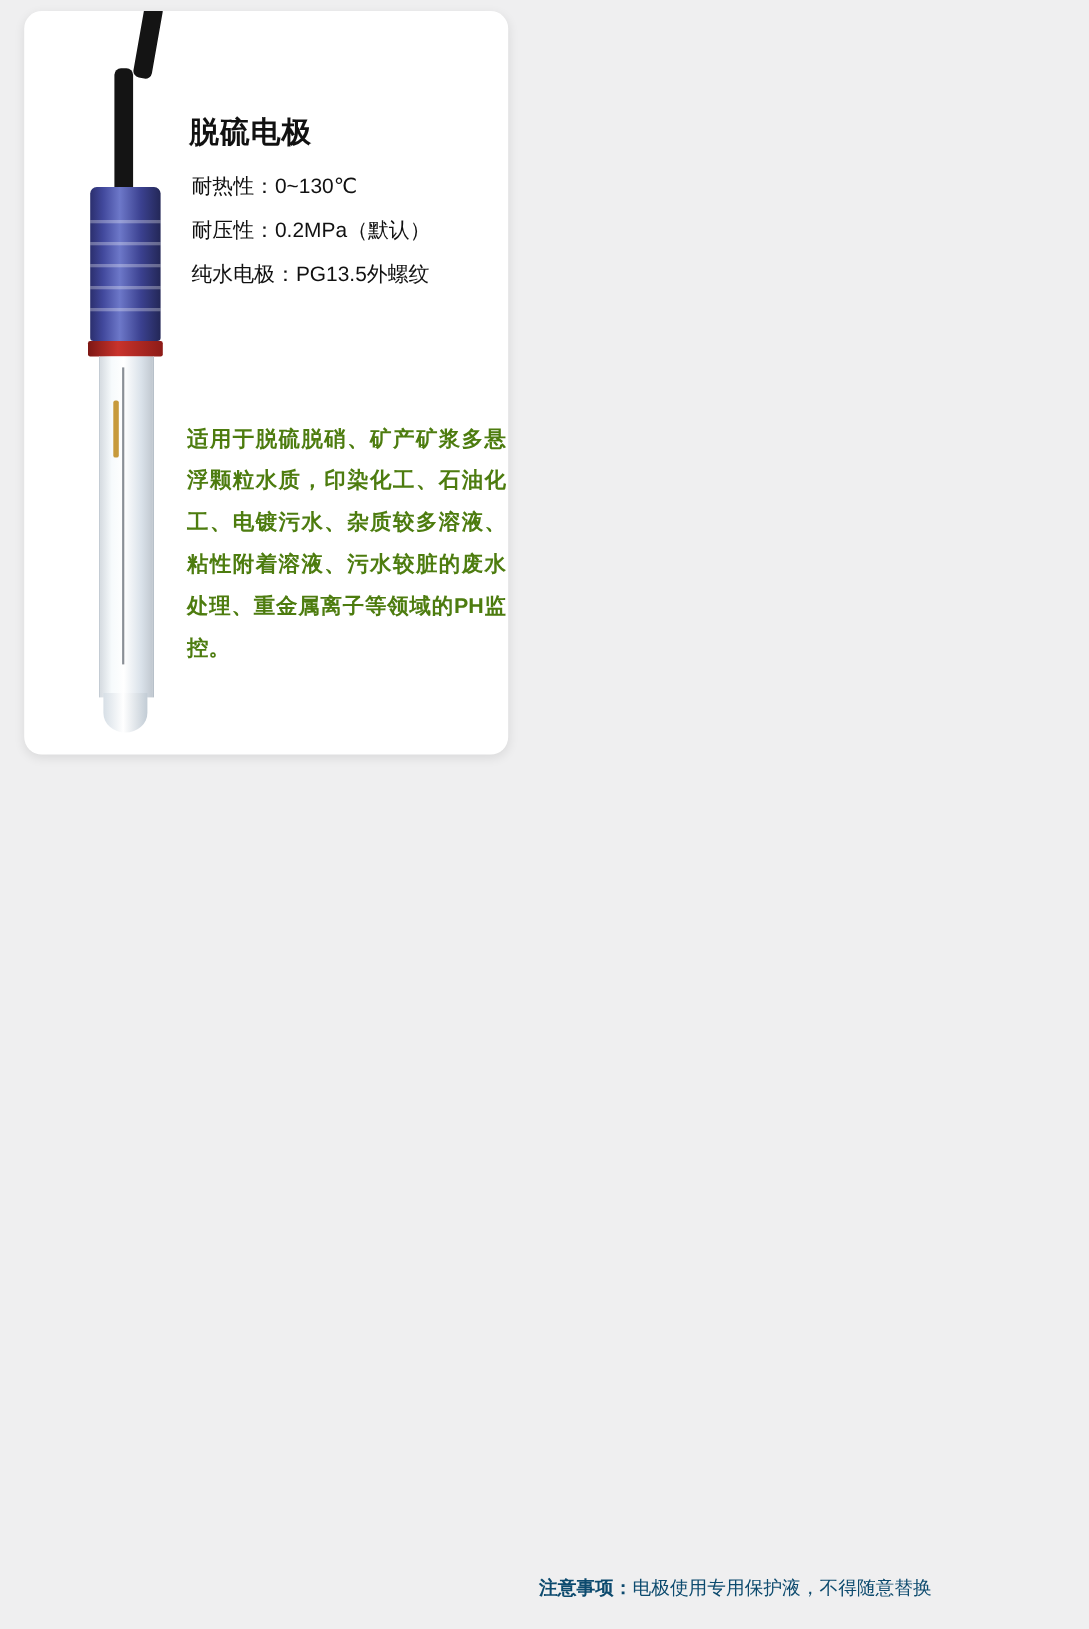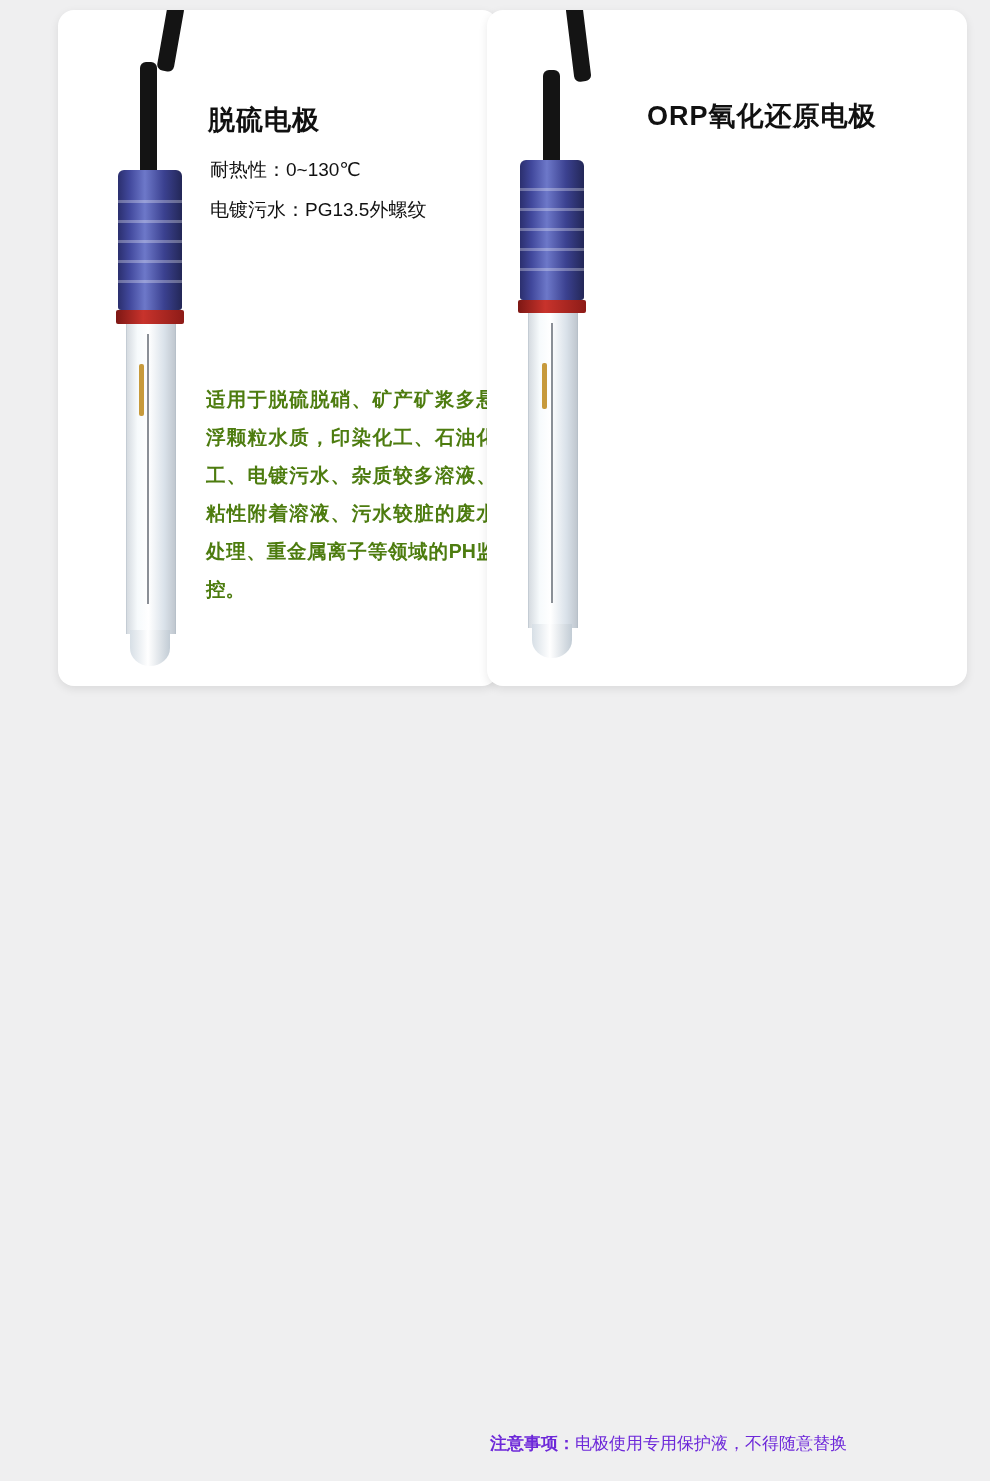--- a/index.html
+++ b/index.html
@@ -19,21 +19,21 @@
     width: 990px;
     height: 1481px;
   }
   .card {
     position: absolute;
     background: #ffffff;
     border-radius: 16px;
     box-shadow: 0 3px 10px rgba(0,0,0,0.09);
     overflow: hidden;
   }
-  .card-1 { left: 22px;  top: 10px;  width: 440px; height: 676px; margin-left: 36px; }
+  .card-1 { left: 22px;  top: 10px;  width: 440px; height: 676px; }
   .card-2 { left: 487px; top: 10px;  width: 480px; height: 676px; }
   .card-3 { left: 22px;  top: 755px; width: 440px; height: 648px; }
   .card-4 { left: 487px; top: 722px; width: 480px; height: 682px; }
 
   .card-title {
     position: absolute;
     font-size: 27px;
     font-weight: bold;
     letter-spacing: 1px;
     color: #111;
@@ -65,21 +65,21 @@
 
   .s1 { left: 152px; top: 140px; }
   .d1 { left: 148px; top: 370px; width: 290px; }
 
   .note {
     position: absolute;
     left: 490px;
     top: 1432px;
     font-size: 17px;
     font-weight: bold;
-    color: #6d28d9;
+    color: #0c4a6e;
     white-space: nowrap;
   }
   .note .note-body { font-weight: normal; }
 
   
   .probe {
     position: absolute;
   }
   .cable {
     position: absolute;
@@ -161,46 +161,26 @@
       <div class="ring-red" style="left:58px; top:300px; width:68px; height:14px;"></div>
       <div class="glass" style="left:68px; top:314px; width:48px; height:310px;">
         <div class="inner-wire" style="left:20px; top:10px; height:270px;"></div>
         <div class="inner-amber" style="left:12px; top:40px; height:52px;"></div>
       </div>
       <div class="glass-tip" style="left:72px; top:620px; width:40px; height:36px;"></div>
     </div>
     <div class="card-title t1">脱硫电极</div>
     <div class="spec-block s1">
       <div class="spec-line">耐热性：0~130℃</div>
-      <div class="spec-line">电镀污水：PG13.5外螺纹</div>
+      <div class="spec-line">耐压性：0.2MPa（默认）</div>
+      <div class="spec-line">纯水电极：PG13.5外螺纹</div>
     </div>
     <div class="desc-block d1">适用于脱硫脱硝、矿产矿浆多悬浮颗粒水质，印染化工、石油化工、电镀污水、杂质较多溶液、粘性附着溶液、污水较脏的废水处理、重金属离子等领域的PH监控。</div>
   </div>
 
-  <div class="card card-2">
-    <div class="probe">
-      <div class="cable" style="left:78px; top:-8px; width:17px; height:80px; transform:rotate(-7deg); transform-origin:top center;"></div>
-      <div class="cable" style="left:56px; top:60px; width:17px; height:115px;"></div>
-      <div class="cap" style="left:33px; top:150px; width:64px; height:140px;">
-        <div class="ridge" style="left:0; top:28px; width:64px;"></div>
-        <div class="ridge" style="left:0; top:48px; width:64px;"></div>
-        <div class="ridge" style="left:0; top:68px; width:64px;"></div>
-        <div class="ridge" style="left:0; top:88px; width:64px;"></div>
-        <div class="ridge" style="left:0; top:108px; width:64px;"></div>
-      </div>
-      <div class="ring-red" style="left:31px; top:290px; width:68px; height:13px;"></div>
-      <div class="glass" style="left:41px; top:303px; width:48px; height:315px;">
-        <div class="inner-wire" style="left:22px; top:10px; height:280px;"></div>
-        <div class="inner-amber" style="left:13px; top:50px; height:46px;"></div>
-      </div>
-      <div class="glass-tip" style="left:45px; top:614px; width:40px; height:34px;"></div>
-    </div>
-    <div class="card-title t2">ORP氧化还原电极</div>
-
-  </div>
 
 
 
   <div class="note">
     <span>注意事项：</span><span class="note-body">电极使用专用保护液，不得随意替换</span>
   </div>
 
 </div>
 
 </body></html>

